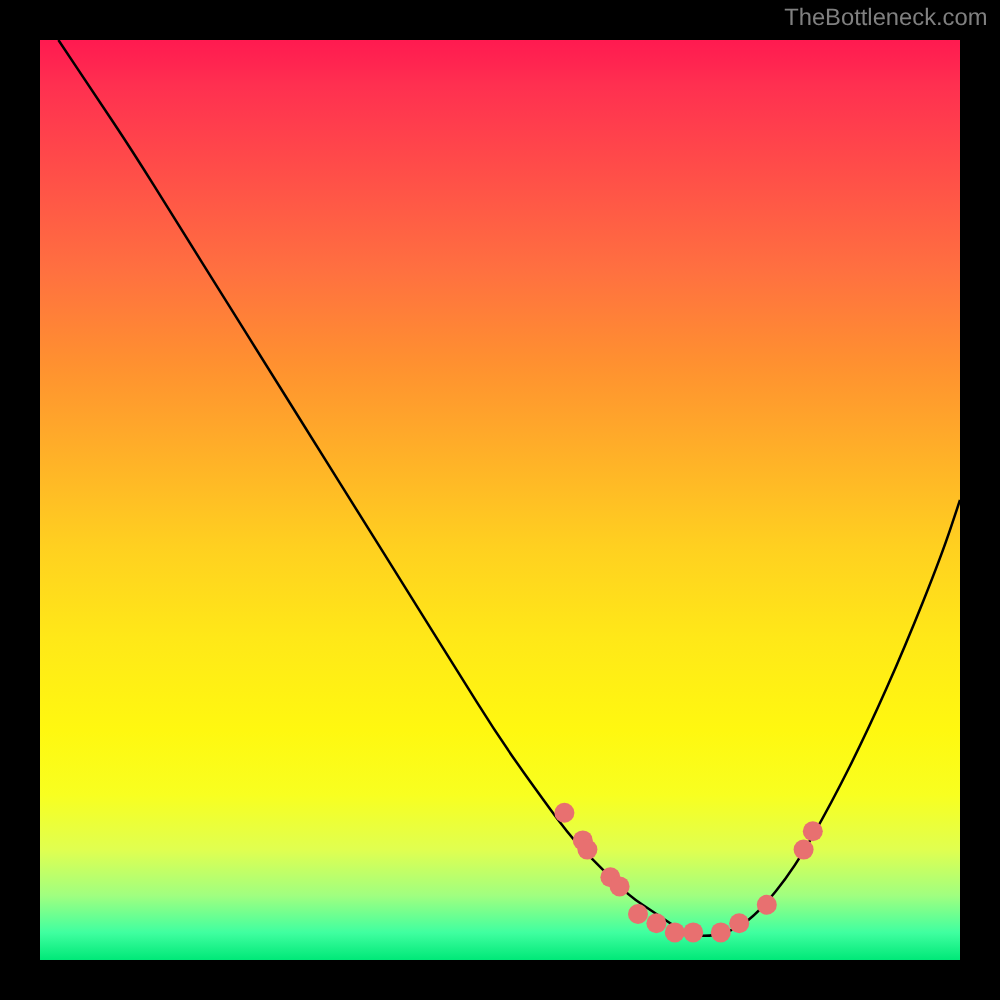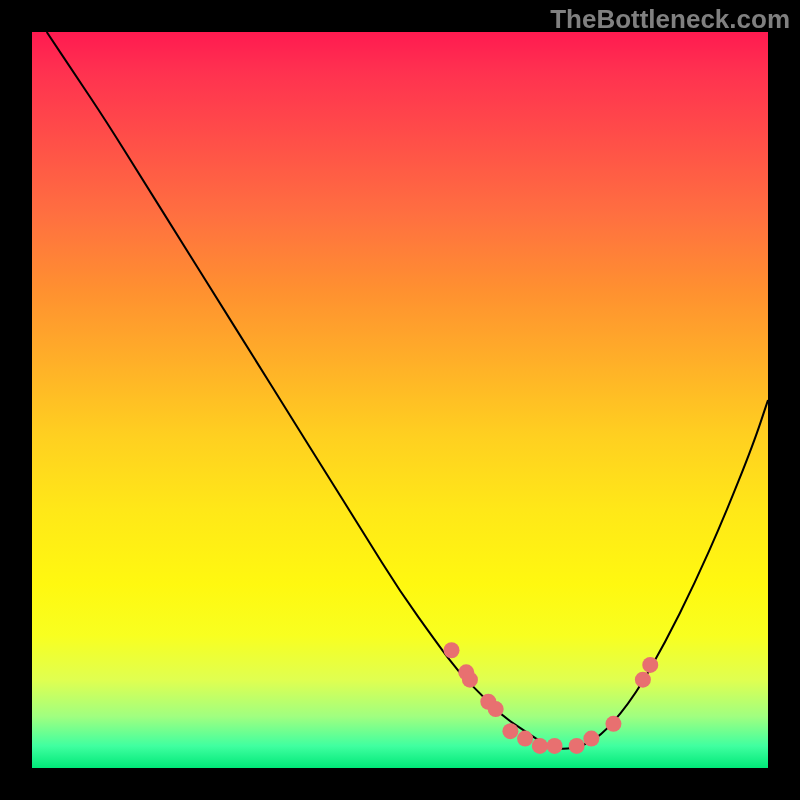--- a/index.html
+++ b/index.html
@@ -8,23 +8,23 @@
     height: 800px;
     background: #000;
     position: relative;
     overflow: hidden;
   }
   .attribution {
     position: absolute;
     top: 4px;
     right: 10px;
     font-family: Arial, sans-serif;
-    font-size: 26px;
+    font-size: 19px;
     color: #808080;
-    font-weight: bold;
+    font-weight: normal;
   }
   .chart-bg {
     position: absolute;
     left: 32px;
     top: 32px;
     width: 736px;
     height: 736px;
     background: linear-gradient(to bottom,
       #ff1a50 0%,
       #ff3050 5%,

